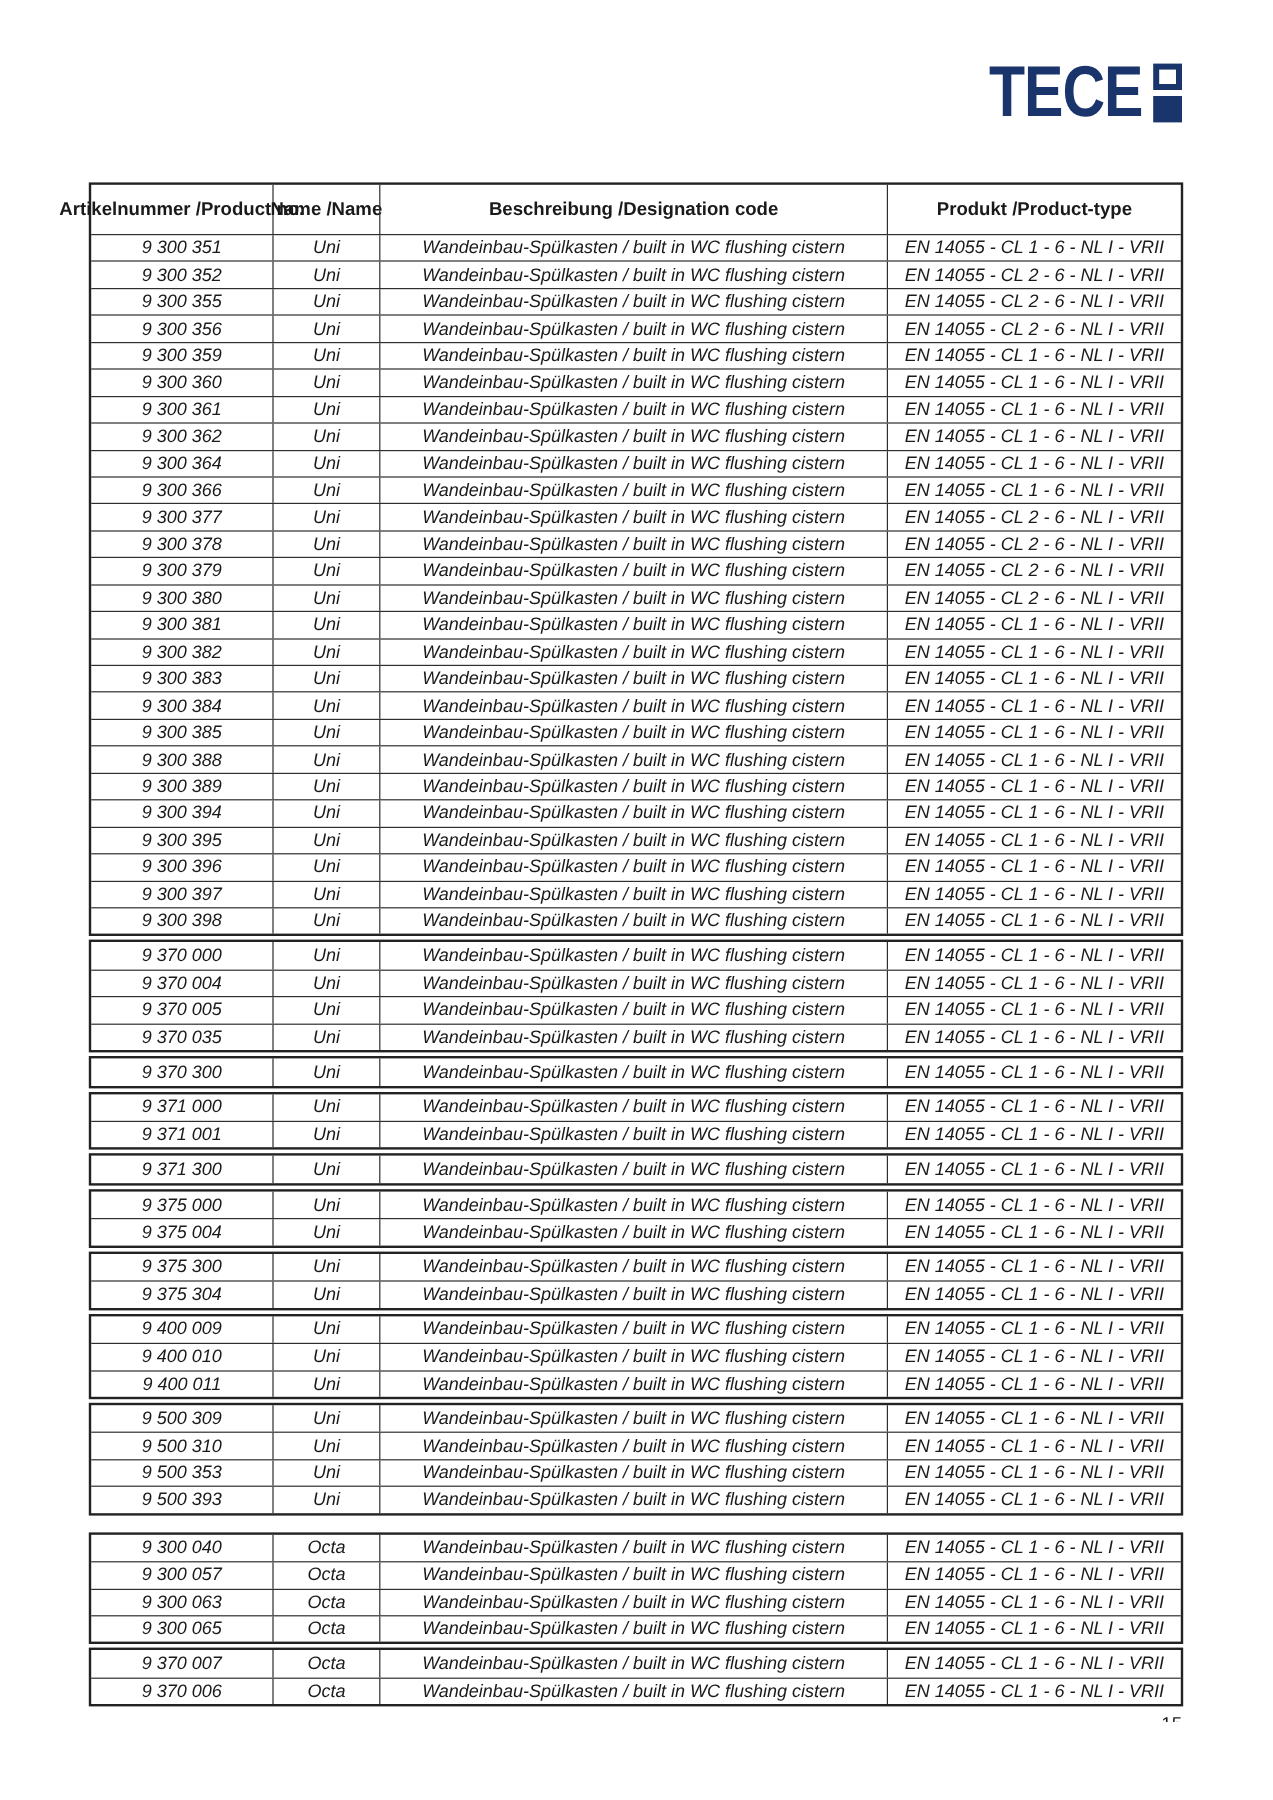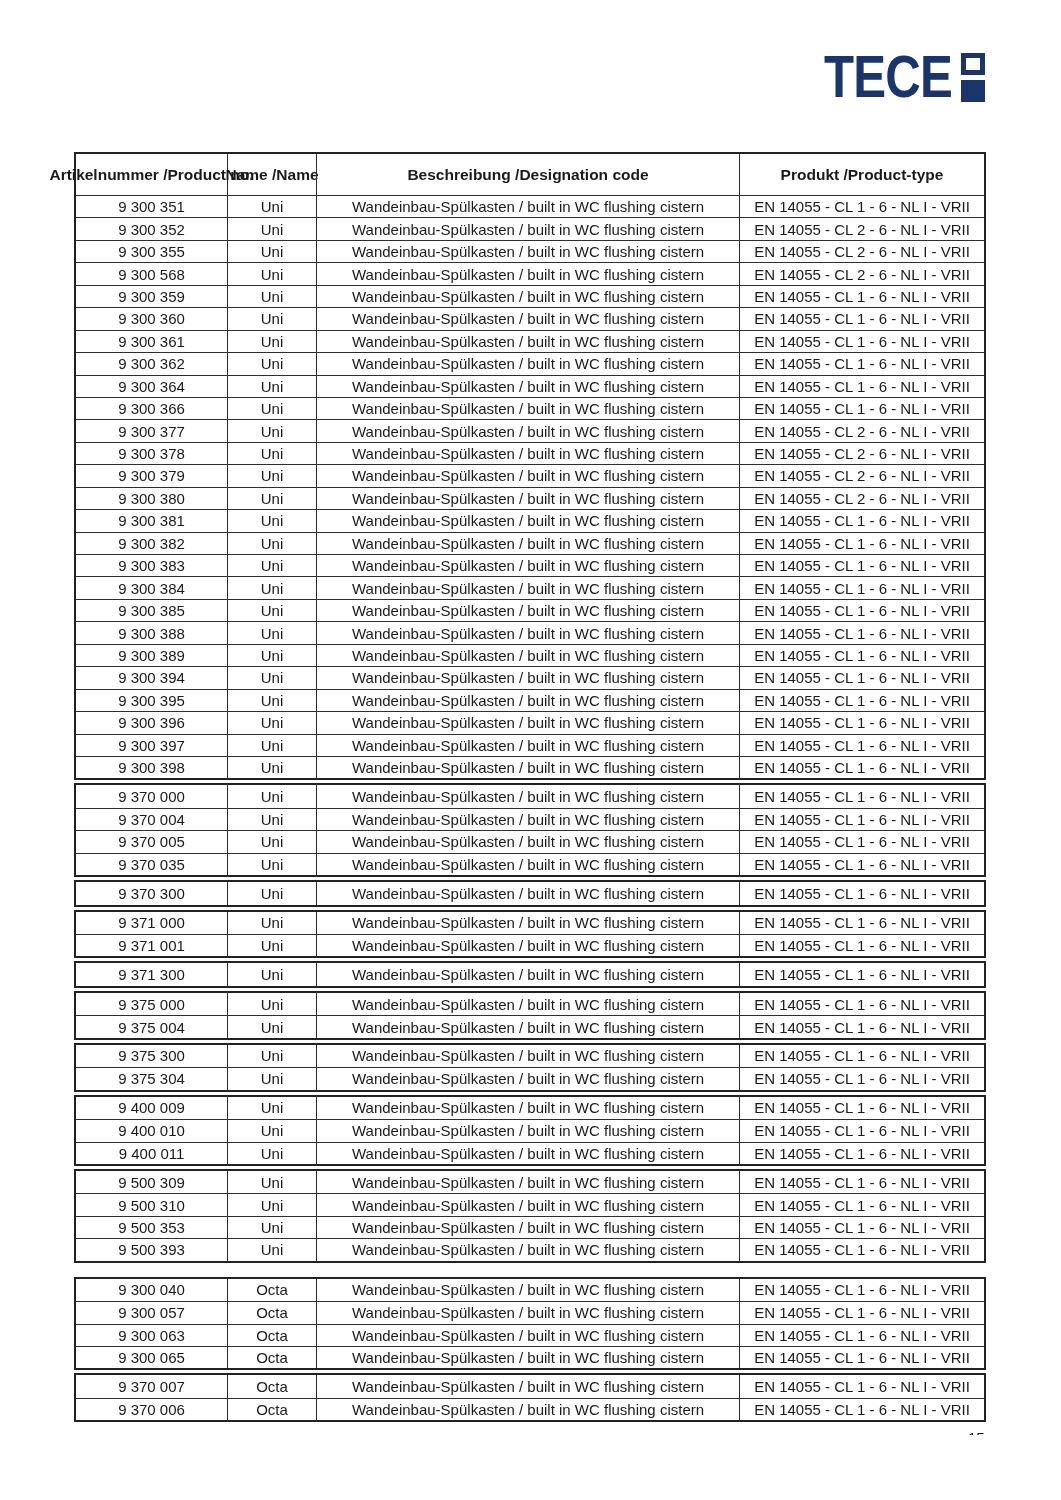--- a/index.html
+++ b/index.html
@@ -49,20 +49,21 @@
     border-left:1px solid var(--line);
     display:flex;align-items:center;justify-content:center;
     font-weight:bold;font-size:15.5px;line-height:19px;text-align:center;
     white-space:nowrap;
   }
   .hcell:first-child{border-left:none;}
   .row{
     display:grid;grid-template-columns:151px 89px 423px 1fr;
     height:22.45px;box-sizing:border-box;
     border-top:1px solid var(--line);
+    font-style:italic;
   }
   #more-sections .section > .row:first-child{border-top:none;}
   .cell{
     border-left:1px solid var(--line);
     display:flex;align-items:center;justify-content:center;
     font-size:15px;white-space:nowrap;overflow:hidden;
   }
   .cell:first-child{border-left:none;}
   
   .pagenum{
@@ -116,21 +117,21 @@
             <div class="cell">Wandeinbau-Spülkasten / built in WC flushing cistern</div>
             <div class="cell">EN 14055 - CL 2 - 6 - NL I - VRII</div>
           </div>
           <div class="row">
             <div class="cell">9 300 355</div>
             <div class="cell">Uni</div>
             <div class="cell">Wandeinbau-Spülkasten / built in WC flushing cistern</div>
             <div class="cell">EN 14055 - CL 2 - 6 - NL I - VRII</div>
           </div>
           <div class="row">
-            <div class="cell">9 300 568</div>
+            <div class="cell">9 300 356</div>
             <div class="cell">Uni</div>
             <div class="cell">Wandeinbau-Spülkasten / built in WC flushing cistern</div>
             <div class="cell">EN 14055 - CL 2 - 6 - NL I - VRII</div>
           </div>
           <div class="row">
             <div class="cell">9 300 359</div>
             <div class="cell">Uni</div>
             <div class="cell">Wandeinbau-Spülkasten / built in WC flushing cistern</div>
             <div class="cell">EN 14055 - CL 1 - 6 - NL I - VRII</div>
           </div>

